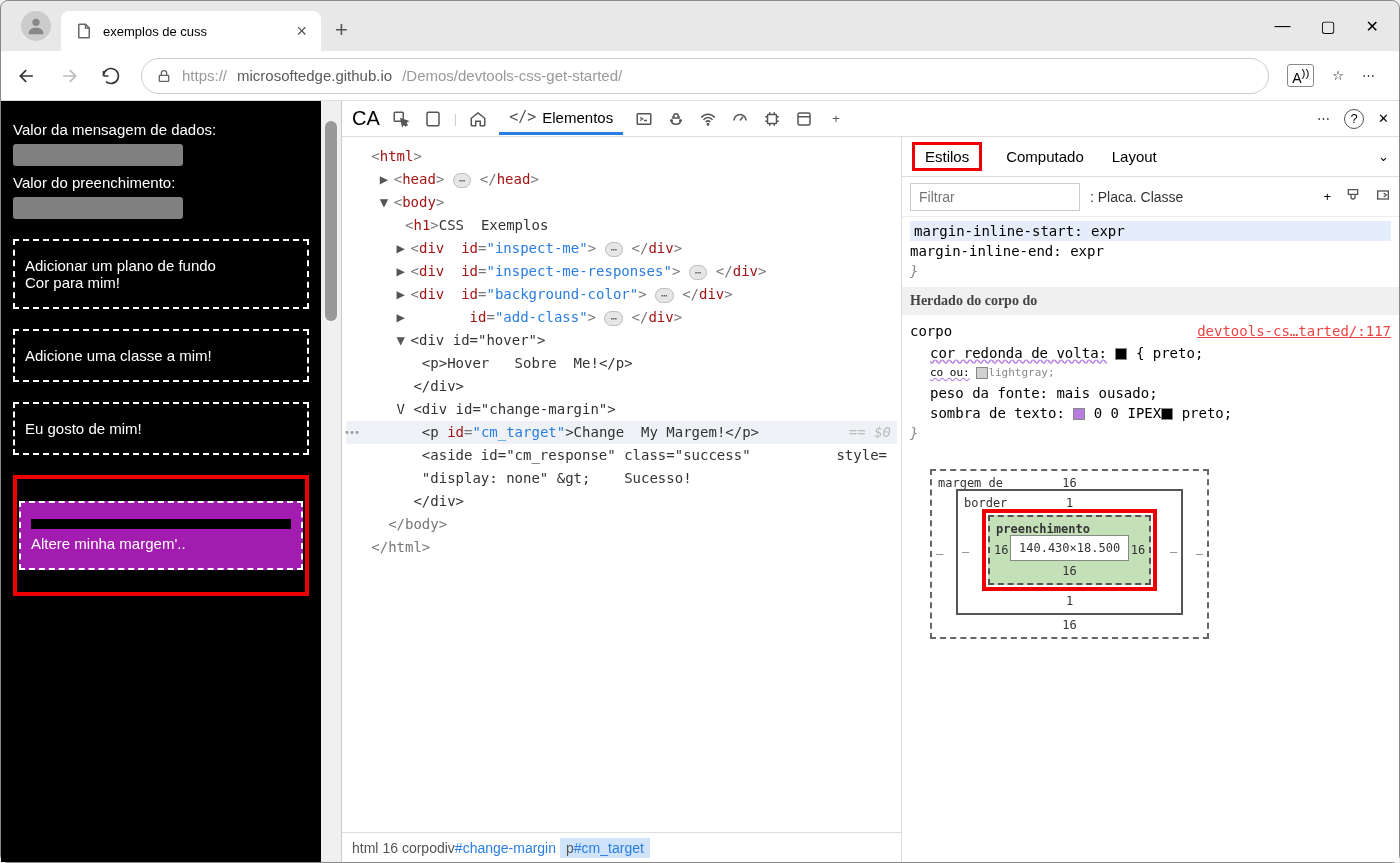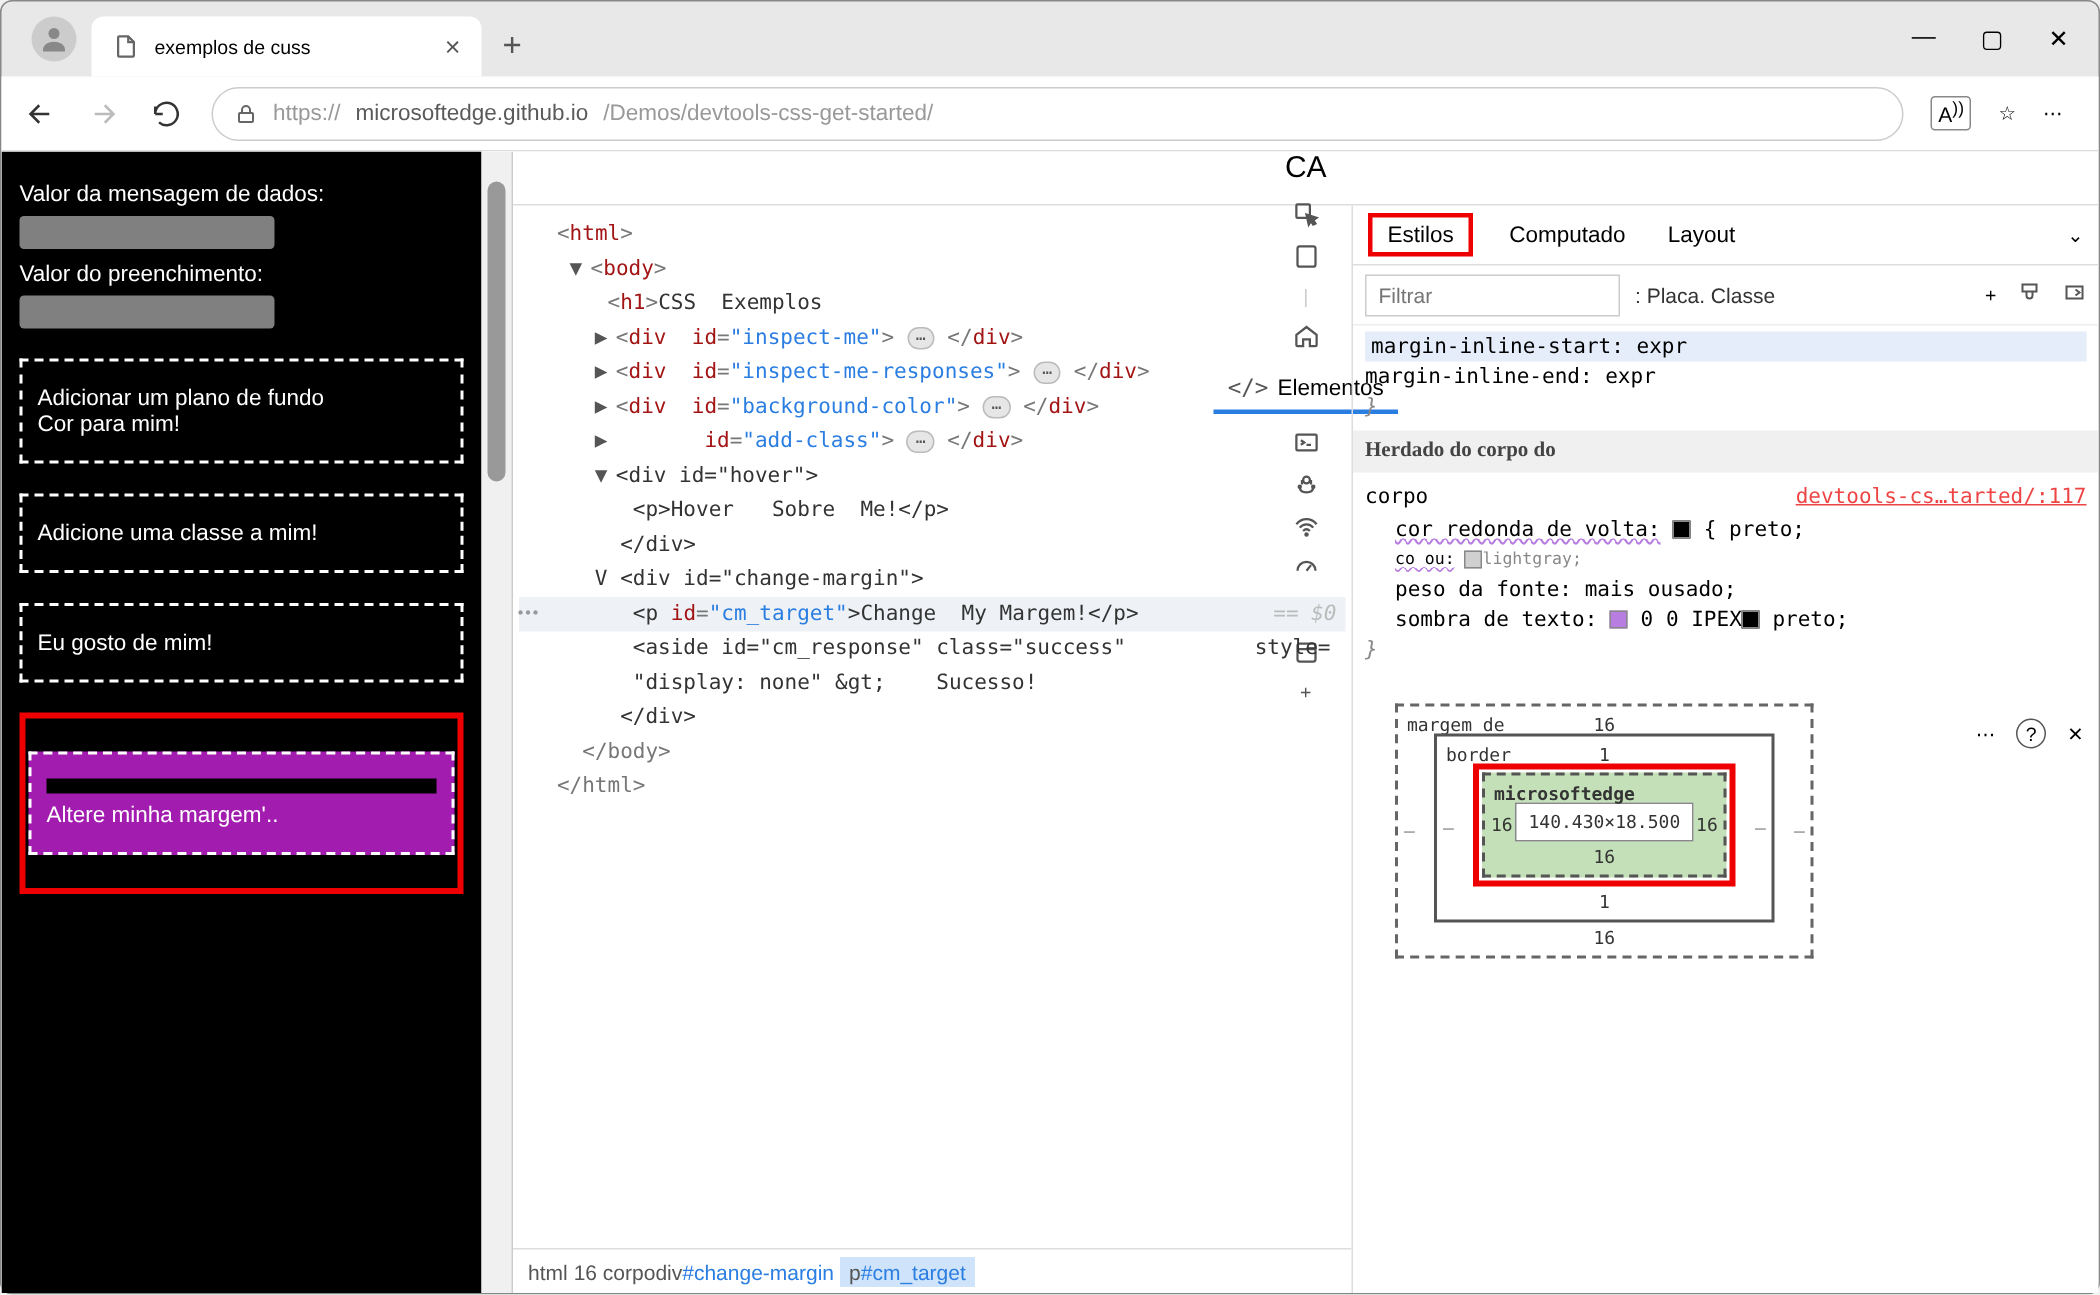--- a/index.html
+++ b/index.html
@@ -30,21 +30,21 @@
 .page-input { width: 170px; height: 22px; background: #808080; border: none; border-radius: 3px; }
 .dashed-box { border: 2px dashed #fff; padding: 16px 10px; margin: 20px 0; }
 .dashed-box.sel { background: #a21caf; }
 .dashed-box.sel .bar { height: 10px; background: #000; margin-bottom: 6px; }
 .red-rect { border: 4px solid #e00; padding: 2px; margin-top: 10px; }
 .vscroll { width: 20px; background: #f0f0f0; display: flex; align-items: flex-start; justify-content: center; }
 .vscroll .thumb { width: 12px; height: 200px; background: #999; border-radius: 6px; margin-top: 20px; }
 
 
 .devtools { flex: 1; display: flex; flex-direction: column; border-left: 1px solid #ccc; }
-.dt-toolbar { height: 36px; display: flex; align-items: center; padding: 0 10px; gap: 10px; border-bottom: 1px solid #ddd; flex-direction: column; }
+.dt-toolbar { height: 36px; display: flex; align-items: center; padding: 0 10px; gap: 10px; border-bottom: 1px solid #ddd; }
 .dt-cap { font-size: 20px; font-weight: 500; }
 .dt-tb-icon { width: 22px; height: 22px; display: flex; align-items: center; justify-content: center; color: #555; cursor: pointer; }
 .dt-tab { padding: 6px 10px; font-size: 15px; display: flex; align-items: center; gap: 6px; }
 .dt-tab.active { border-bottom: 3px solid #2a7de1; }
 .dt-toolbar-right { margin-left: auto; display: flex; gap: 14px; align-items: center; }
 
 .dt-body { flex: 1; display: flex; overflow: hidden; }
 .dom-panel { width: 560px; display: flex; flex-direction: column; border-right: 1px solid #ddd; }
 .dom-tree { flex: 1; padding: 8px 4px; font-family: Consolas, monospace; font-size: 14px; line-height: 23px; overflow: auto; }
 .dom-line { white-space: pre; }
@@ -260,20 +260,21 @@
           <span style="border:1.5px solid #555;border-radius:50%;width:20px;height:20px;display:inline-flex;align-items:center;justify-content:center;font-size:13px;">?</span>
           <span>✕</span>
         </div>
       </div>
 
       <div class="dt-body">
 
         <div class="dom-panel">
           <div class="dom-tree">
             <div class="dom-line">   <span class="tag-punct">&lt;</span><span class="tag-name">html</span><span class="tag-punct">&gt;</span></div>
+            <div class="dom-line">    <span class="tri">▶</span><span class="tag-punct">&lt;</span><span class="tag-name">head</span><span class="tag-punct">&gt;</span> <span class="ellips">⋯</span> <span class="tag-punct">&lt;/</span><span class="tag-name">head</span><span class="tag-punct">&gt;</span></div>
             <div class="dom-line">    <span class="tri">▼</span><span class="tag-punct">&lt;</span><span class="tag-name">body</span><span class="tag-punct">&gt;</span></div>
             <div class="dom-line">       <span class="tag-punct">&lt;</span><span class="tag-name">h1</span><span class="tag-punct">&gt;</span><span class="dom-text">CSS</span>  <span class="dom-text">Exemplos</span></div>
             <div class="dom-line">      <span class="tri">▶</span><span class="tag-punct">&lt;</span><span class="tag-name">div</span>  <span class="attr-name">id</span><span class="tag-punct">=</span><span class="attr-val">"inspect-me"</span><span class="tag-punct">&gt;</span> <span class="ellips">⋯</span> <span class="tag-punct">&lt;/</span><span class="tag-name">div</span><span class="tag-punct">&gt;</span></div>
             <div class="dom-line">      <span class="tri">▶</span><span class="tag-punct">&lt;</span><span class="tag-name">div</span>  <span class="attr-name">id</span><span class="tag-punct">=</span><span class="attr-val">"inspect-me-responses"</span><span class="tag-punct">&gt;</span> <span class="ellips">⋯</span> <span class="tag-punct">&lt;/</span><span class="tag-name">div</span><span class="tag-punct">&gt;</span></div>
             <div class="dom-line">      <span class="tri">▶</span><span class="tag-punct">&lt;</span><span class="tag-name">div</span>  <span class="attr-name">id</span><span class="tag-punct">=</span><span class="attr-val">"background-color"</span><span class="tag-punct">&gt;</span> <span class="ellips">⋯</span> <span class="tag-punct">&lt;/</span><span class="tag-name">div</span><span class="tag-punct">&gt;</span></div>
             <div class="dom-line">      <span class="tri">▶</span>       <span class="attr-name">id</span><span class="tag-punct">=</span><span class="attr-val">"add-class"</span><span class="tag-punct">&gt;</span> <span class="ellips">⋯</span> <span class="tag-punct">&lt;/</span><span class="tag-name">div</span><span class="tag-punct">&gt;</span></div>
             <div class="dom-line">      <span class="tri">▼</span><span class="dom-text">&lt;div id="hover"&gt;</span></div>
             <div class="dom-line">         <span class="dom-text">&lt;p&gt;Hover</span>   <span class="dom-text">Sobre</span>  <span class="dom-text">Me!&lt;/p&gt;</span></div>
             <div class="dom-line">        <span class="dom-text">&lt;/div&gt;</span></div>
             <div class="dom-line">      <span class="dom-text">V &lt;div id="change-margin"&gt;</span></div>
@@ -339,21 +340,21 @@
                 <span class="bm-left dash">–</span>
                 <span class="bm-right dash">–</span>
                 <div class="bm-border">
                   <span class="bm-label-tl">border</span>
                   <span class="bm-top">1</span>
                   <span class="bm-bot">1</span>
                   <span class="bm-left dash">–</span>
                   <span class="bm-right dash">–</span>
                   <div class="bm-pad-wrap">
                     <div class="bm-padding">
-                      <span class="bm-label-tl" style="font-weight:600">microsoftedge</span>
+                      <span class="bm-label-tl" style="font-weight:600">preenchimento</span>
                       <span class="bm-bot">16</span>
                       <span class="bm-left">16</span>
                       <span class="bm-right">16</span>
                       <div class="bm-content">140.430×18.500</div>
                     </div>
                   </div>
                 </div>
               </div>
             </div>
           </div>

